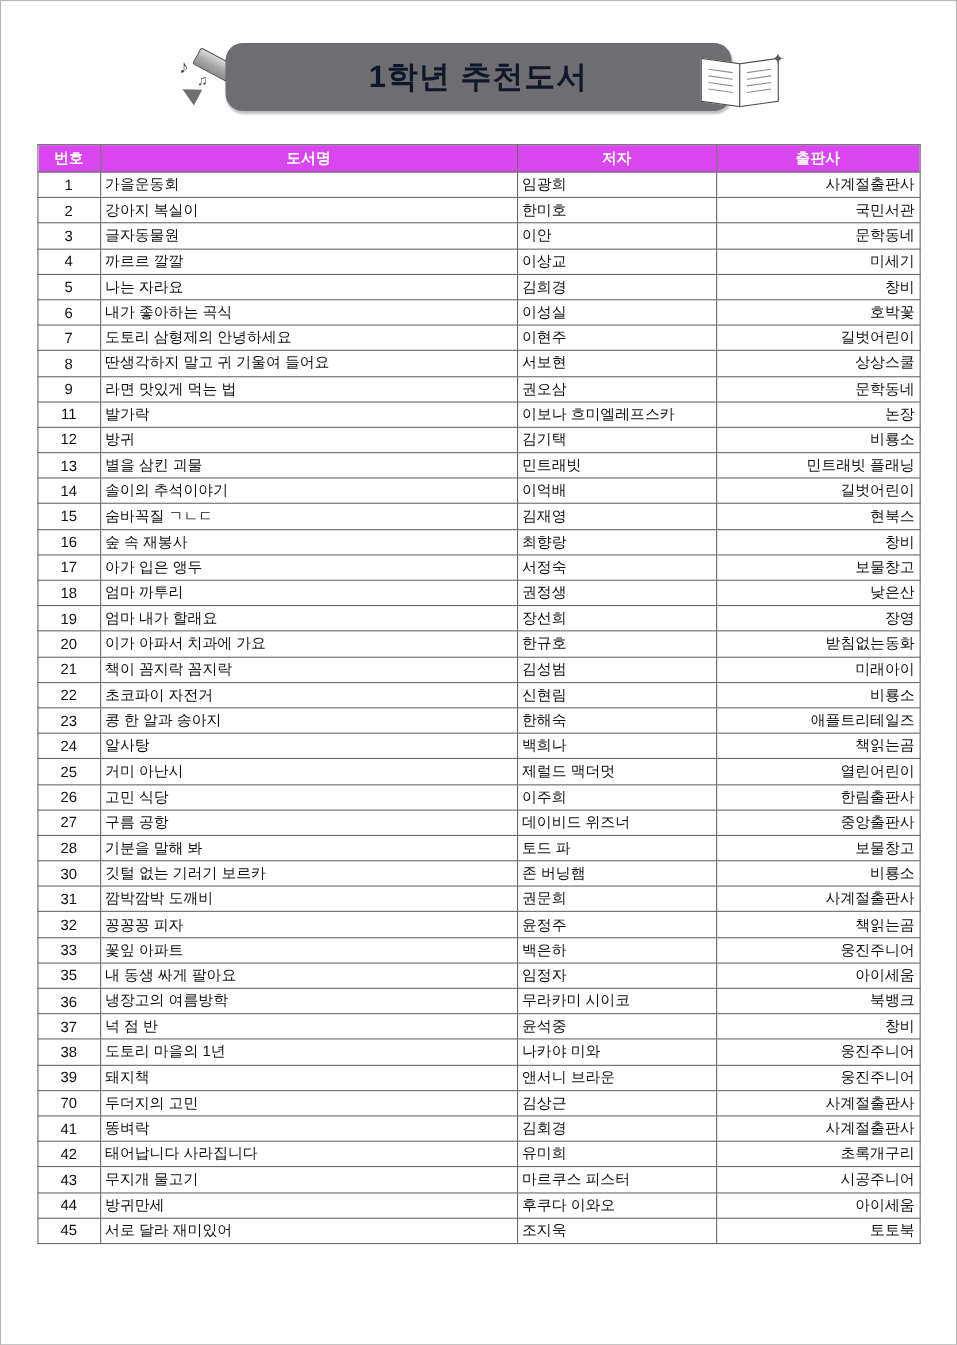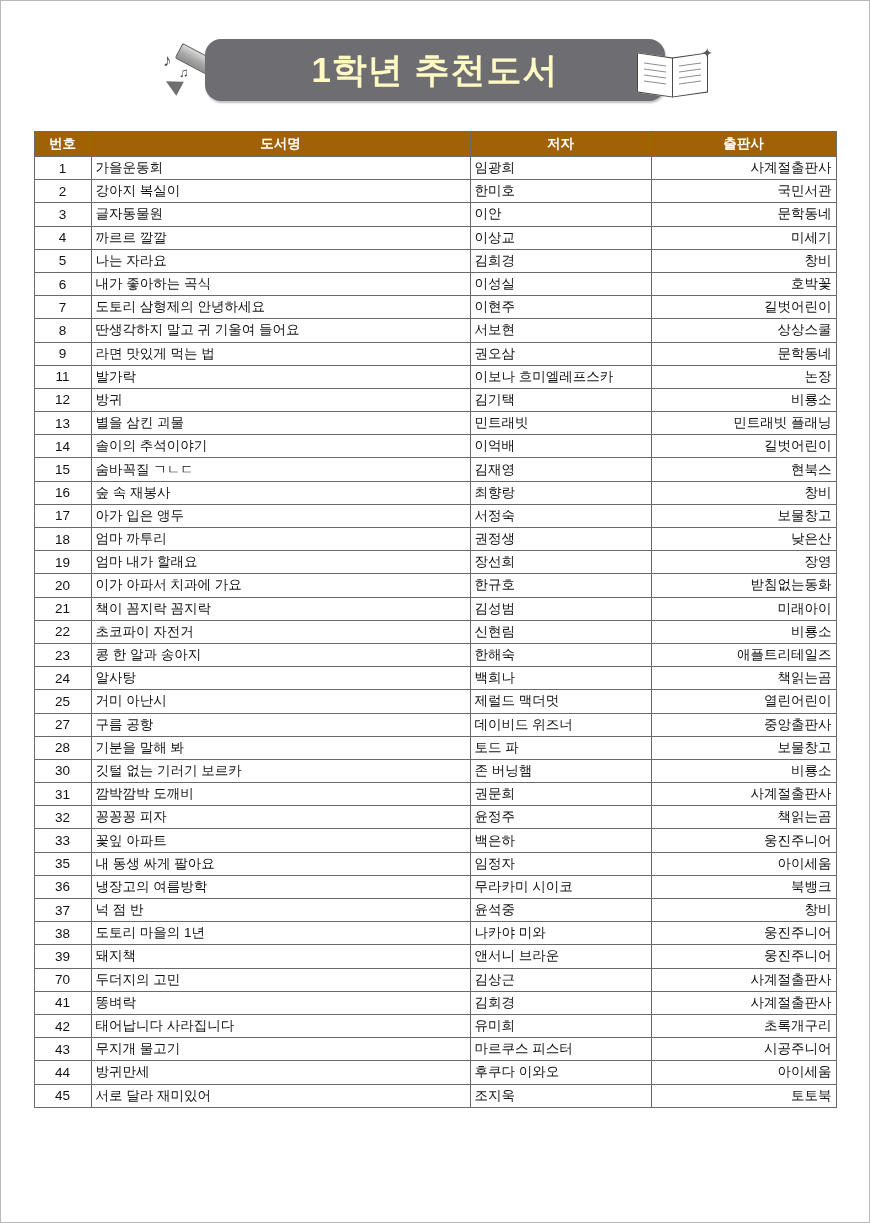--- a/index.html
+++ b/index.html
@@ -37,22 +37,22 @@
     width: 460px;
     height: 62px;
     background: #6e6e72;
     border-radius: 16px;
     display: flex;
     align-items: center;
     justify-content: center;
     box-shadow: 1px 2px 2px rgba(0,0,0,0.25);
   }
   .banner-title {
-    color: #fef9c3;
-    font-size: 35px;
+    color: #0f172a;
+    font-size: 28px;
     font-weight: bold;
     letter-spacing: 1px;
   }
   
   .pencil {
     position: absolute;
     left: 8px;
     top: 12px;
     width: 86px;
     height: 46px;
@@ -127,21 +127,21 @@
   table.book-table th,
   table.book-table td {
     border: 1px solid #6a6a6a;
     font-size: 13.5px;
     height: 22.2px;
     padding: 0 4px;
     white-space: nowrap;
     overflow: hidden;
   }
   table.book-table th {
-    background: #a16207;
+    background: #d946ef;
     color: #ffffff;
     font-weight: bold;
     text-align: center;
     height: 24px;
     font-size: 13.5px;
   }
   .col-no   { width: 48px;  text-align: center; }
   .col-title{ width: 370px; text-align: left; padding-left: 8px; margin-left: 20px; }
   .col-author{width: 172px; text-align: left; padding-left: 8px; }
   .col-pub  { width: 176px; text-align: right; padding-left: 8px; }
@@ -327,20 +327,26 @@
           <td class="col-author">백희나</td>
           <td class="col-pub">책읽는곰</td>
         </tr>
         <tr>
           <td class="col-no">25</td>
           <td class="col-title">거미 아난시</td>
           <td class="col-author">제럴드 맥더멋</td>
           <td class="col-pub">열린어린이</td>
         </tr>
         <tr>
+          <td class="col-no">26</td>
+          <td class="col-title">고민 식당</td>
+          <td class="col-author">이주희</td>
+          <td class="col-pub">한림출판사</td>
+        </tr>
+        <tr>
           <td class="col-no">27</td>
           <td class="col-title">구름 공항</td>
           <td class="col-author">데이비드 위즈너</td>
           <td class="col-pub">중앙출판사</td>
         </tr>
         <tr>
           <td class="col-no">28</td>
           <td class="col-title">기분을 말해 봐</td>
           <td class="col-author">토드 파</td>
           <td class="col-pub">보물창고</td>

